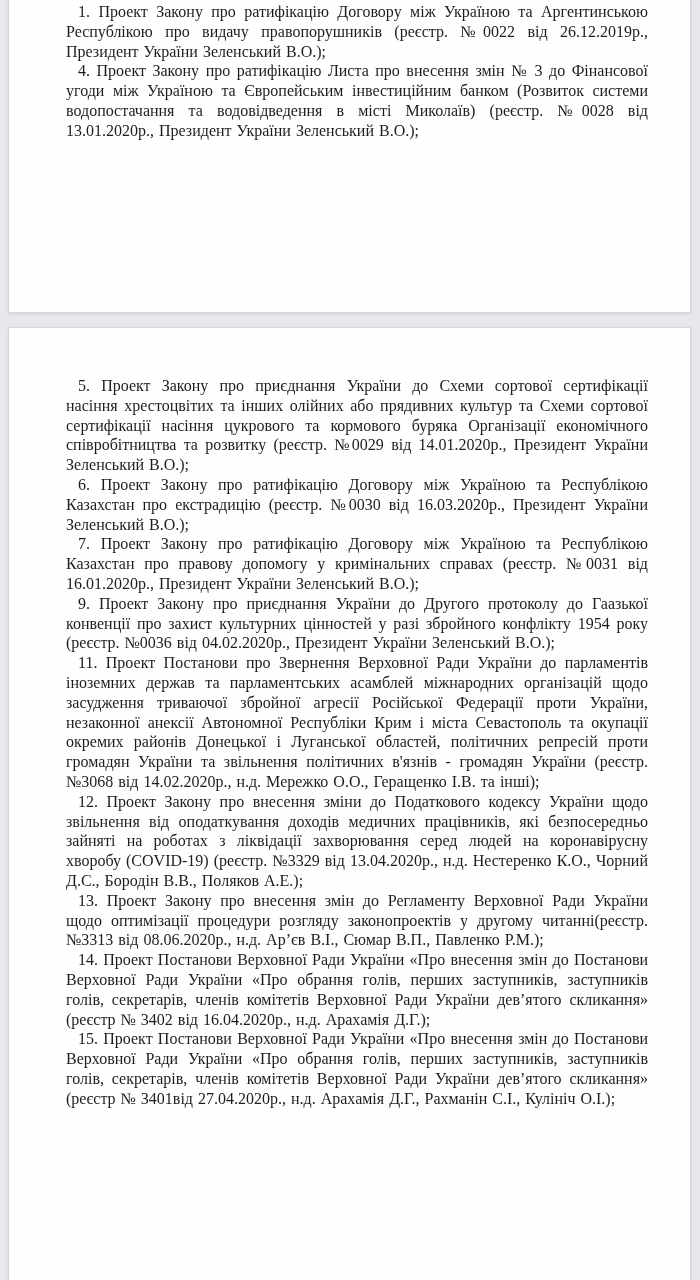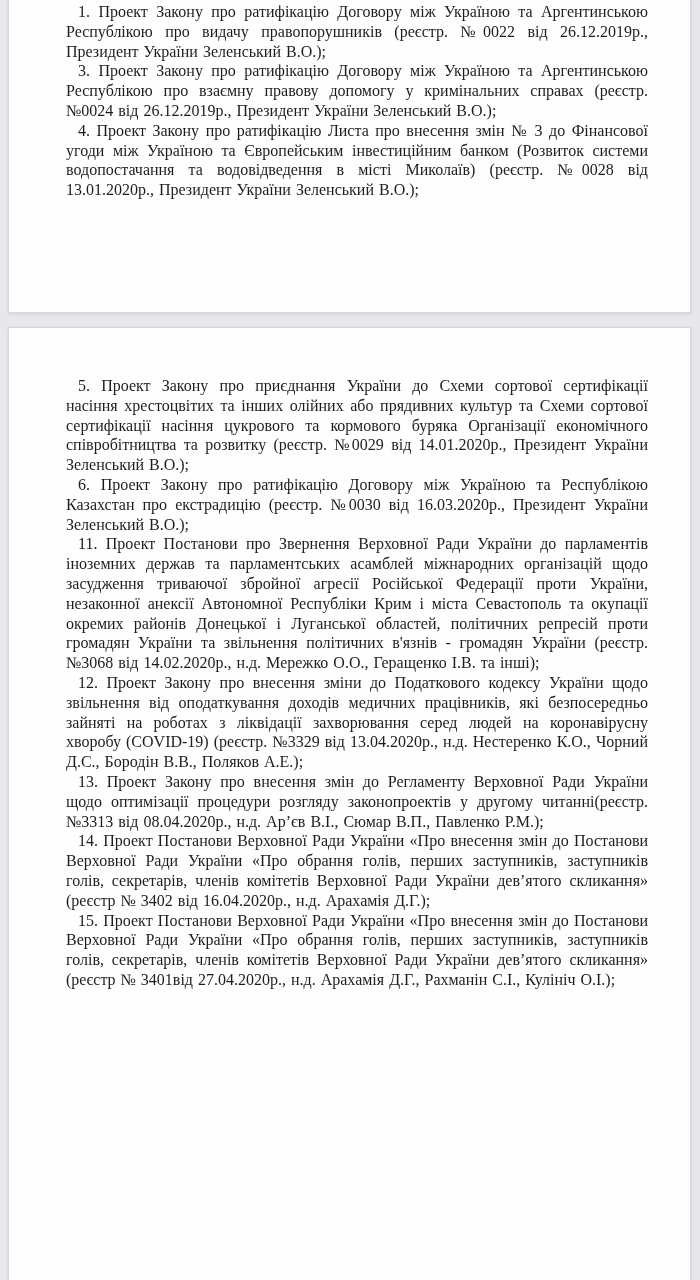--- a/index.html
+++ b/index.html
@@ -51,27 +51,28 @@
     word-spacing: 1px;
   }
 </style>
 </head>
 <body>
 
 <div class="viewer">
 
   <section class="page page-1">
     <p class="para">1. Проект Закону про ратифікацію Договору між Україною та Аргентинською Республікою про видачу правопорушників (реєстр. №0022 від 26.12.2019р., Президент України Зеленський В.О.);</p>
-    <p class="para">3. Проект Закону про ратифікацію Договору між Україною та Аргентинською Республікою про взаємну правову допомогу у кримінальних справах (реєстр. №0024 від 26.12.2019р., Президент України Зеленський В.О.);</p>
     <p class="para">4. Проект Закону про ратифікацію Листа про внесення змін № 3 до Фінансової угоди між Україною та Європейським інвестиційним банком (Розвиток системи водопостачання та водовідведення в місті Миколаїв) (реєстр. №0028 від 13.01.2020р., Президент України Зеленський В.О.);</p>
   </section>
 
   <section class="page page-2">
     <p class="para">5. Проект Закону про приєднання України до Схеми сортової сертифікації насіння хрестоцвітих та інших олійних або прядивних культур та Схеми сортової сертифікації насіння цукрового та кормового буряка Організації економічного співробітництва та розвитку (реєстр. №0029 від 14.01.2020р., Президент України Зеленський В.О.);</p>
     <p class="para">6. Проект Закону про ратифікацію Договору між Україною та Республікою Казахстан про екстрадицію (реєстр. №0030 від 16.03.2020р., Президент України Зеленський В.О.);</p>
+    <p class="para">7. Проект Закону про ратифікацію Договору між Україною та Республікою Казахстан про правову допомогу у кримінальних справах (реєстр. №0031 від 16.01.2020р., Президент України Зеленський В.О.);</p>
+    <p class="para">9. Проект Закону про приєднання України до Другого протоколу до Гаазької конвенції про захист культурних цінностей у разі збройного конфлікту 1954 року (реєстр. №0036 від 04.02.2020р., Президент України Зеленський В.О.);</p>
     <p class="para">11. Проект Постанови про Звернення Верховної Ради України до парламентів іноземних держав та парламентських асамблей міжнародних організацій щодо засудження триваючої збройної агресії Російської Федерації проти України, незаконної анексії Автономної Республіки Крим і міста Севастополь та окупації окремих районів Донецької і Луганської областей, політичних репресій проти громадян України та звільнення політичних в'язнів - громадян України (реєстр.№3068 від 14.02.2020р., н.д. Мережко О.О., Геращенко І.В. та інші);</p>
     <p class="para">12. Проект Закону про внесення зміни до Податкового кодексу України щодо звільнення від оподаткування доходів медичних працівників, які безпосередньо зайняті на роботах з ліквідації захворювання серед людей на коронавірусну хворобу (COVID-19) (реєстр. №3329 від 13.04.2020р., н.д. Нестеренко К.О., Чорний Д.С., Бородін В.В., Поляков А.Е.);</p>
-    <p class="para">13. Проект Закону про внесення змін до Регламенту Верховної Ради України щодо оптимізації процедури розгляду законопроектів у другому читанні(реєстр. №3313 від 08.04.2020р., н.д. Ар’єв В.І., Сюмар В.П., Павленко Р.М.);</p>
+    <p class="para">13. Проект Закону про внесення змін до Регламенту Верховної Ради України щодо оптимізації процедури розгляду законопроектів у другому читанні(реєстр. №3313 від 08.06.2020р., н.д. Ар’єв В.І., Сюмар В.П., Павленко Р.М.);</p>
     <p class="para">14. Проект Постанови Верховної Ради України «Про внесення змін до Постанови Верховної Ради України «Про обрання голів, перших заступників, заступників голів, секретарів, членів комітетів Верховної Ради України дев’ятого скликання» (реєстр № 3402 від 16.04.2020р., н.д. Арахамія Д.Г.);</p>
     <p class="para">15. Проект Постанови Верховної Ради України «Про внесення змін до Постанови Верховної Ради України «Про обрання голів, перших заступників, заступників голів, секретарів, членів комітетів Верховної Ради України дев’ятого скликання» (реєстр № 3401від 27.04.2020р., н.д. Арахамія Д.Г., Рахманін С.І., Кулініч О.І.);</p>
   </section>
 
 </div>
 
 </body></html>

